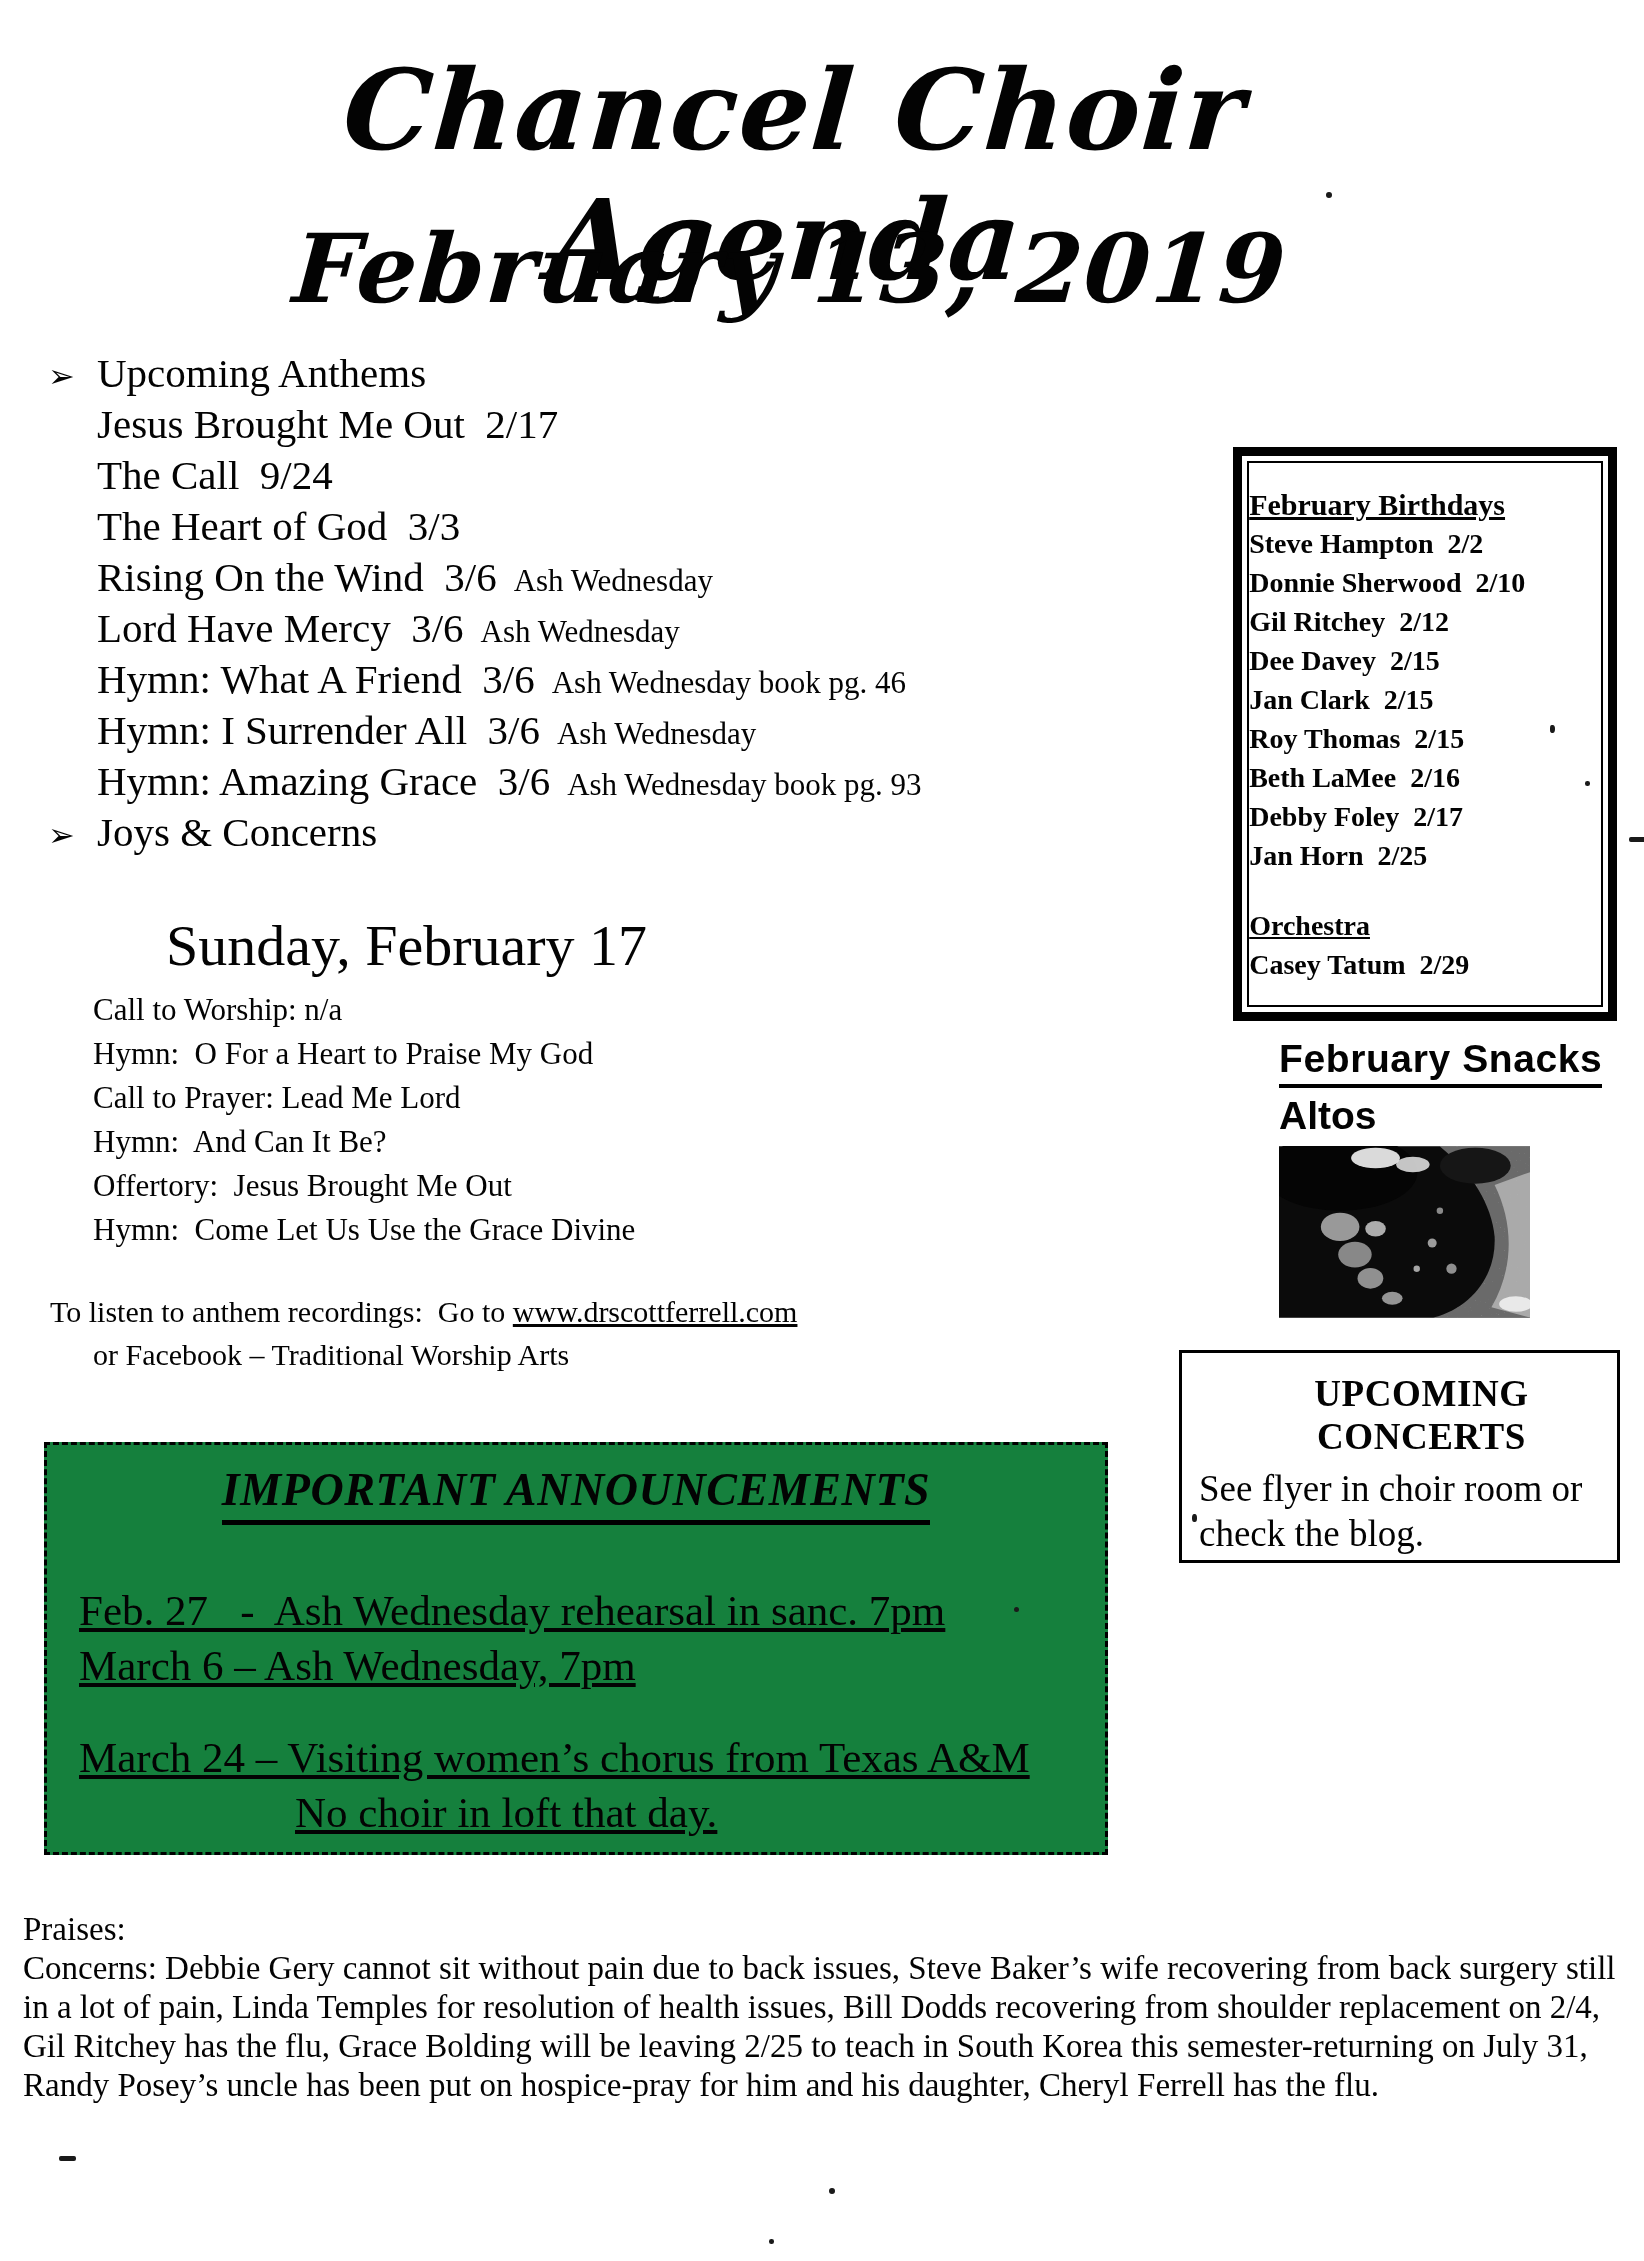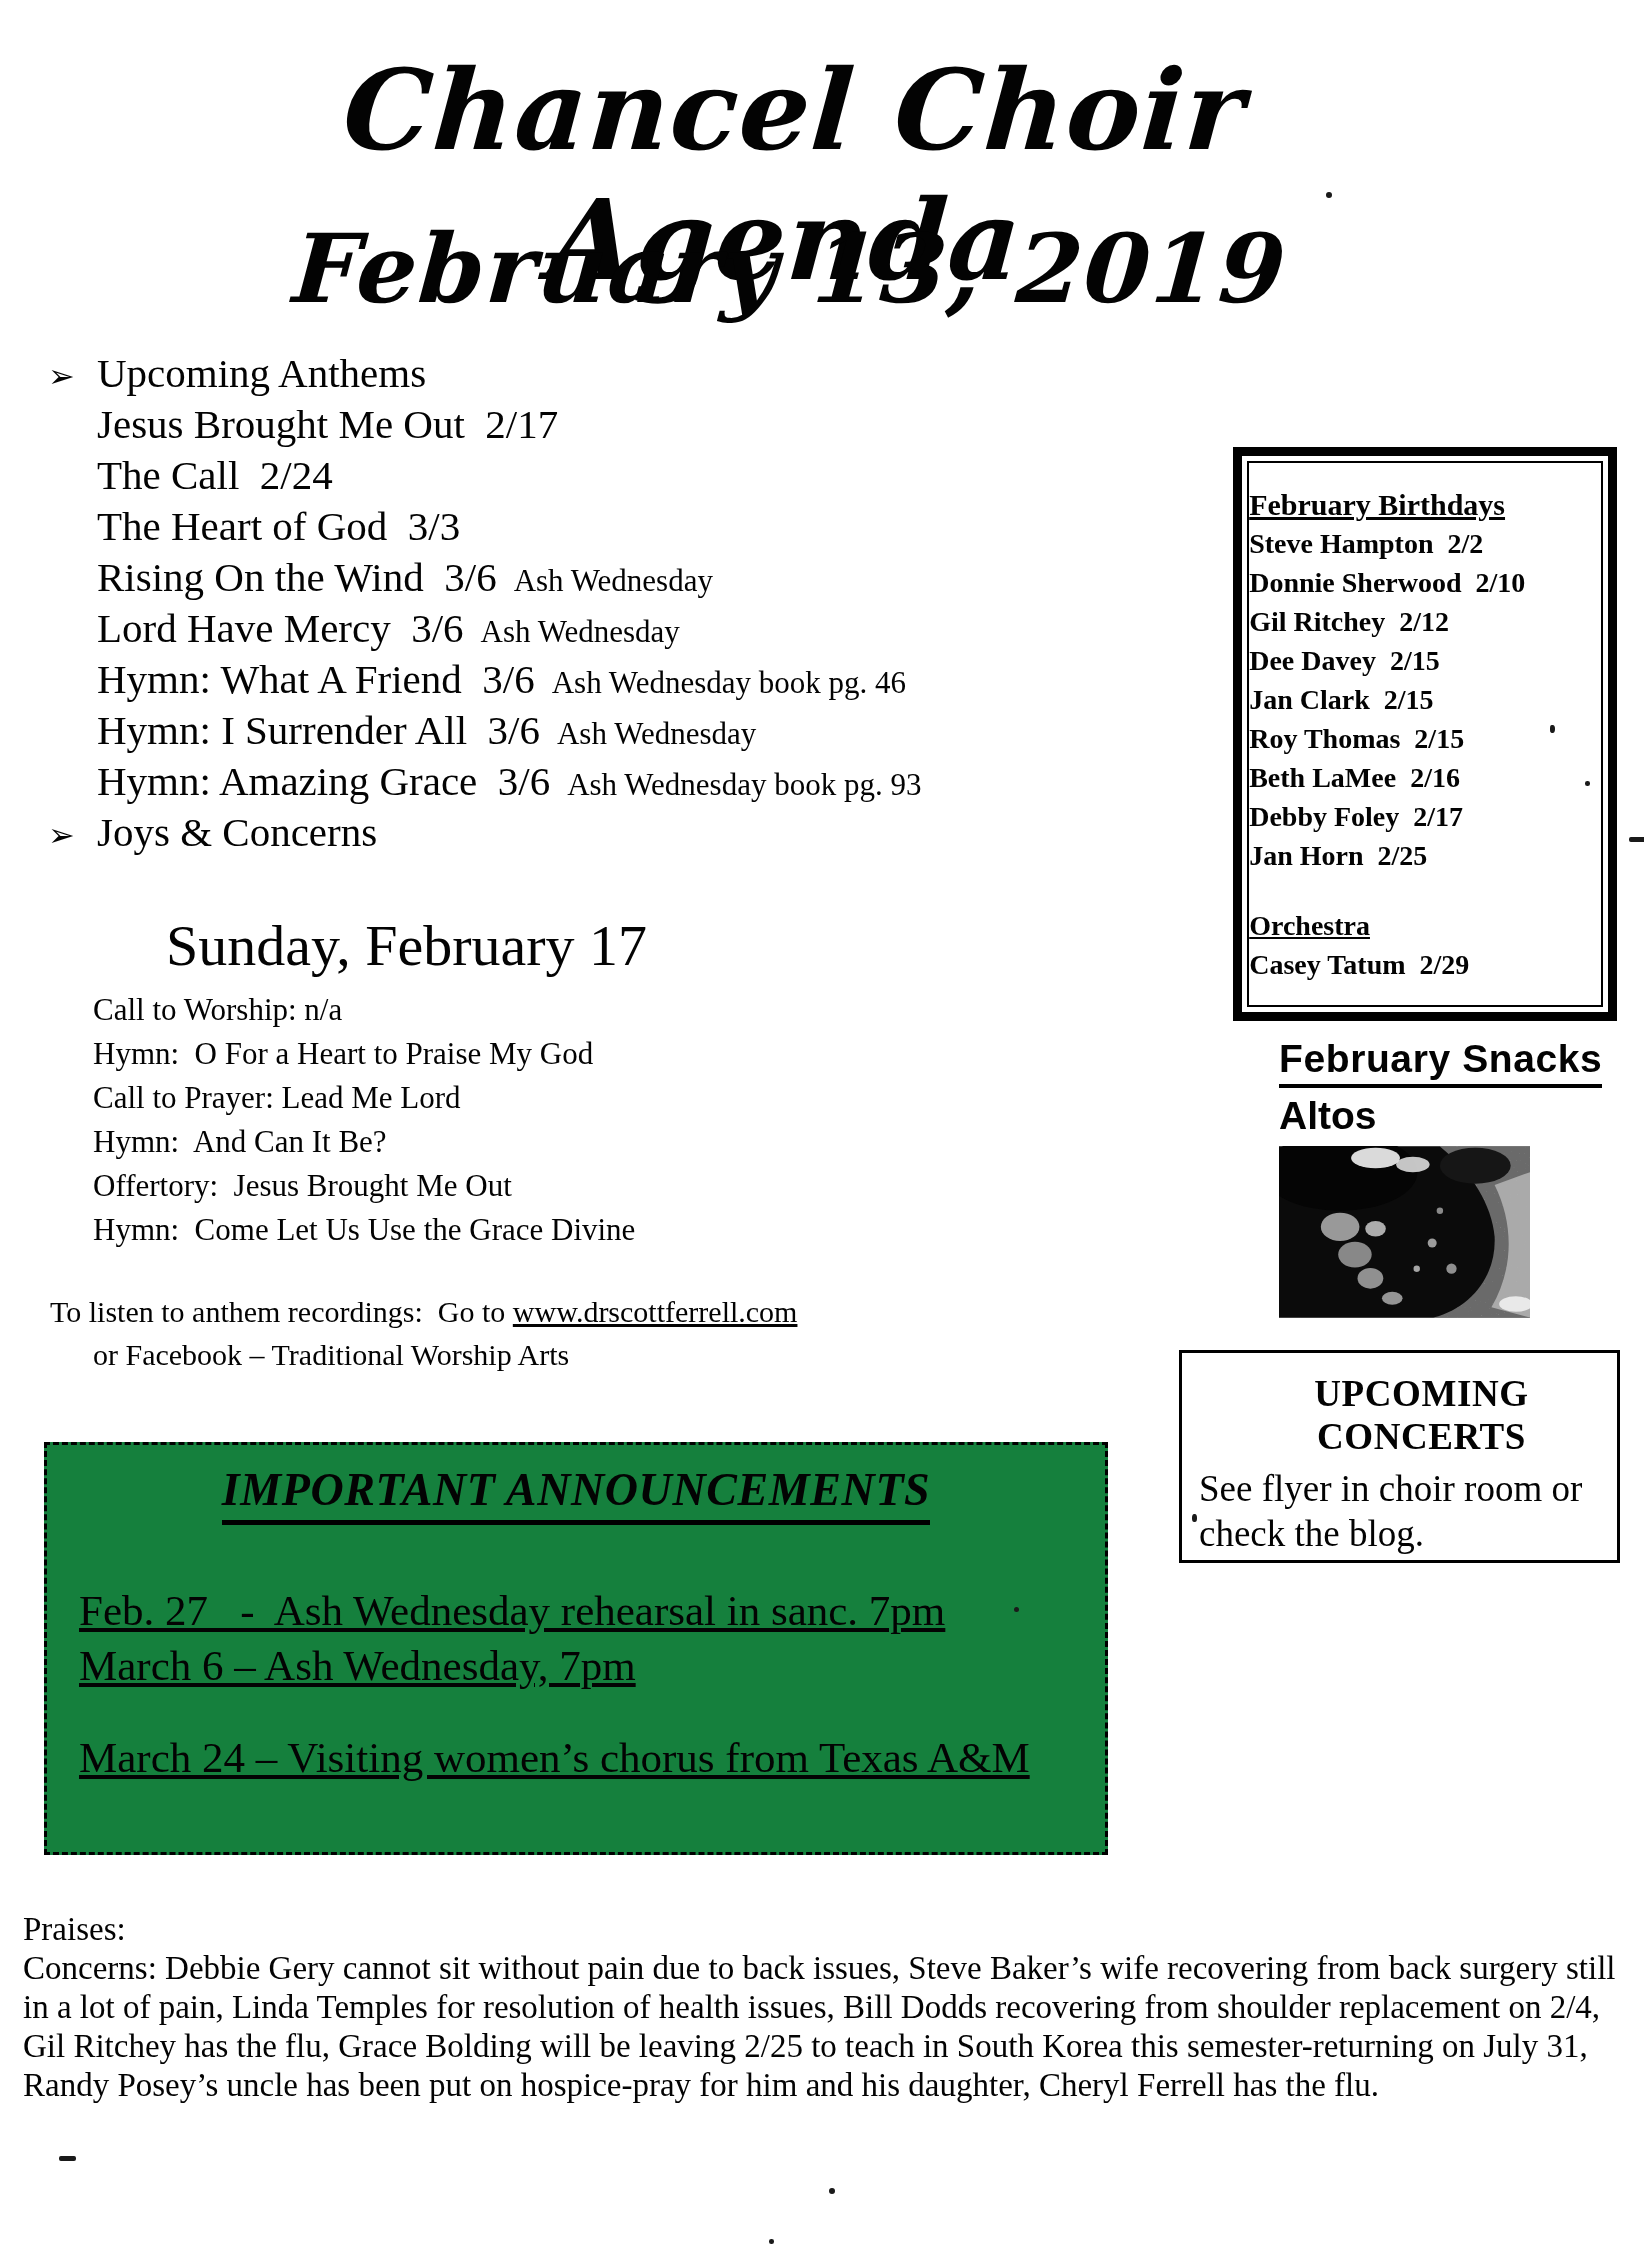--- a/index.html
+++ b/index.html
@@ -79,21 +79,21 @@
 <body>
 
 <div class="page">
 
   <div class="title1 pre">Chancel Choir Agenda</div>
   <div class="title2 pre">February 13, 2019</div>
 
   <div class="anthems">
     <div class="line"><span class="arrow">➢</span><span class="pre">Upcoming Anthems</span></div>
     <div class="line item"><span class="pre">Jesus Brought Me Out  2/17</span><span class="note pre"></span></div>
-    <div class="line item"><span class="pre">The Call  2/24</span><span class="note pre"></span></div>
+    <div class="line item"><span class="pre">The Call  9/24</span><span class="note pre"></span></div>
     <div class="line item"><span class="pre">The Heart of God  3/3</span><span class="note pre"></span></div>
     <div class="line item"><span class="pre">Rising On the Wind  3/6</span><span class="note pre">Ash Wednesday</span></div>
     <div class="line item"><span class="pre">Lord Have Mercy  3/6</span><span class="note pre">Ash Wednesday</span></div>
     <div class="line item"><span class="pre">Hymn: What A Friend  3/6</span><span class="note pre">Ash Wednesday book pg. 46</span></div>
     <div class="line item"><span class="pre">Hymn: I Surrender All  3/6</span><span class="note pre">Ash Wednesday</span></div>
     <div class="line item"><span class="pre">Hymn: Amazing Grace  3/6</span><span class="note pre">Ash Wednesday book pg. 93</span></div>
     <div class="line"><span class="arrow">➢</span><span class="pre">Joys &amp; Concerns</span></div>
   </div>
 
   <div class="bd-box">
@@ -163,20 +163,21 @@
     <div class="concerts-h pre">UPCOMING CONCERTS</div>
     <div class="concerts-l first pre">See flyer in choir room or</div>
     <div class="concerts-l pre">check the blog.</div>
   </div>
 
   <div class="ann">
     <div class="ann-h"><span class="pre">IMPORTANT ANNOUNCEMENTS</span></div>
     <div class="ann-item i1 pre">Feb. 27   -  Ash Wednesday rehearsal in sanc. 7pm</div>
     <div class="ann-item i2 pre">March 6 – Ash Wednesday, 7pm</div>
     <div class="ann-item i3 pre">March 24 – Visiting women’s chorus from Texas A&amp;M</div>
+    <div class="ann-item i4 pre">No choir in loft that day.</div>
   </div>
 
   <div class="footer">
     <div class="b pre">Praises:</div>
     <div><span class="b pre">Concerns:</span><span class="pre"> Debbie Gery cannot sit without pain due to back issues, Steve Baker’s wife recovering from back surgery still in a lot of pain, Linda Temples for resolution of health issues, Bill Dodds recovering from shoulder replacement on 2/4, Gil Ritchey has the flu, Grace Bolding will be leaving 2/25 to teach in South Korea this semester-returning on July 31, Randy Posey’s uncle has been put on hospice-pray for him and his daughter, Cheryl Ferrell has the flu.</span></div>
   </div>
 
   <div class="speck" style="left:1326px;top:192px;"></div>
   <div class="dash" style="left:1629px;top:837px;"></div>
   <div class="speck" style="left:1550px;top:725px;width:4.5px;height:7.7px;border-radius:40% 60% 60% 40%;"></div>

